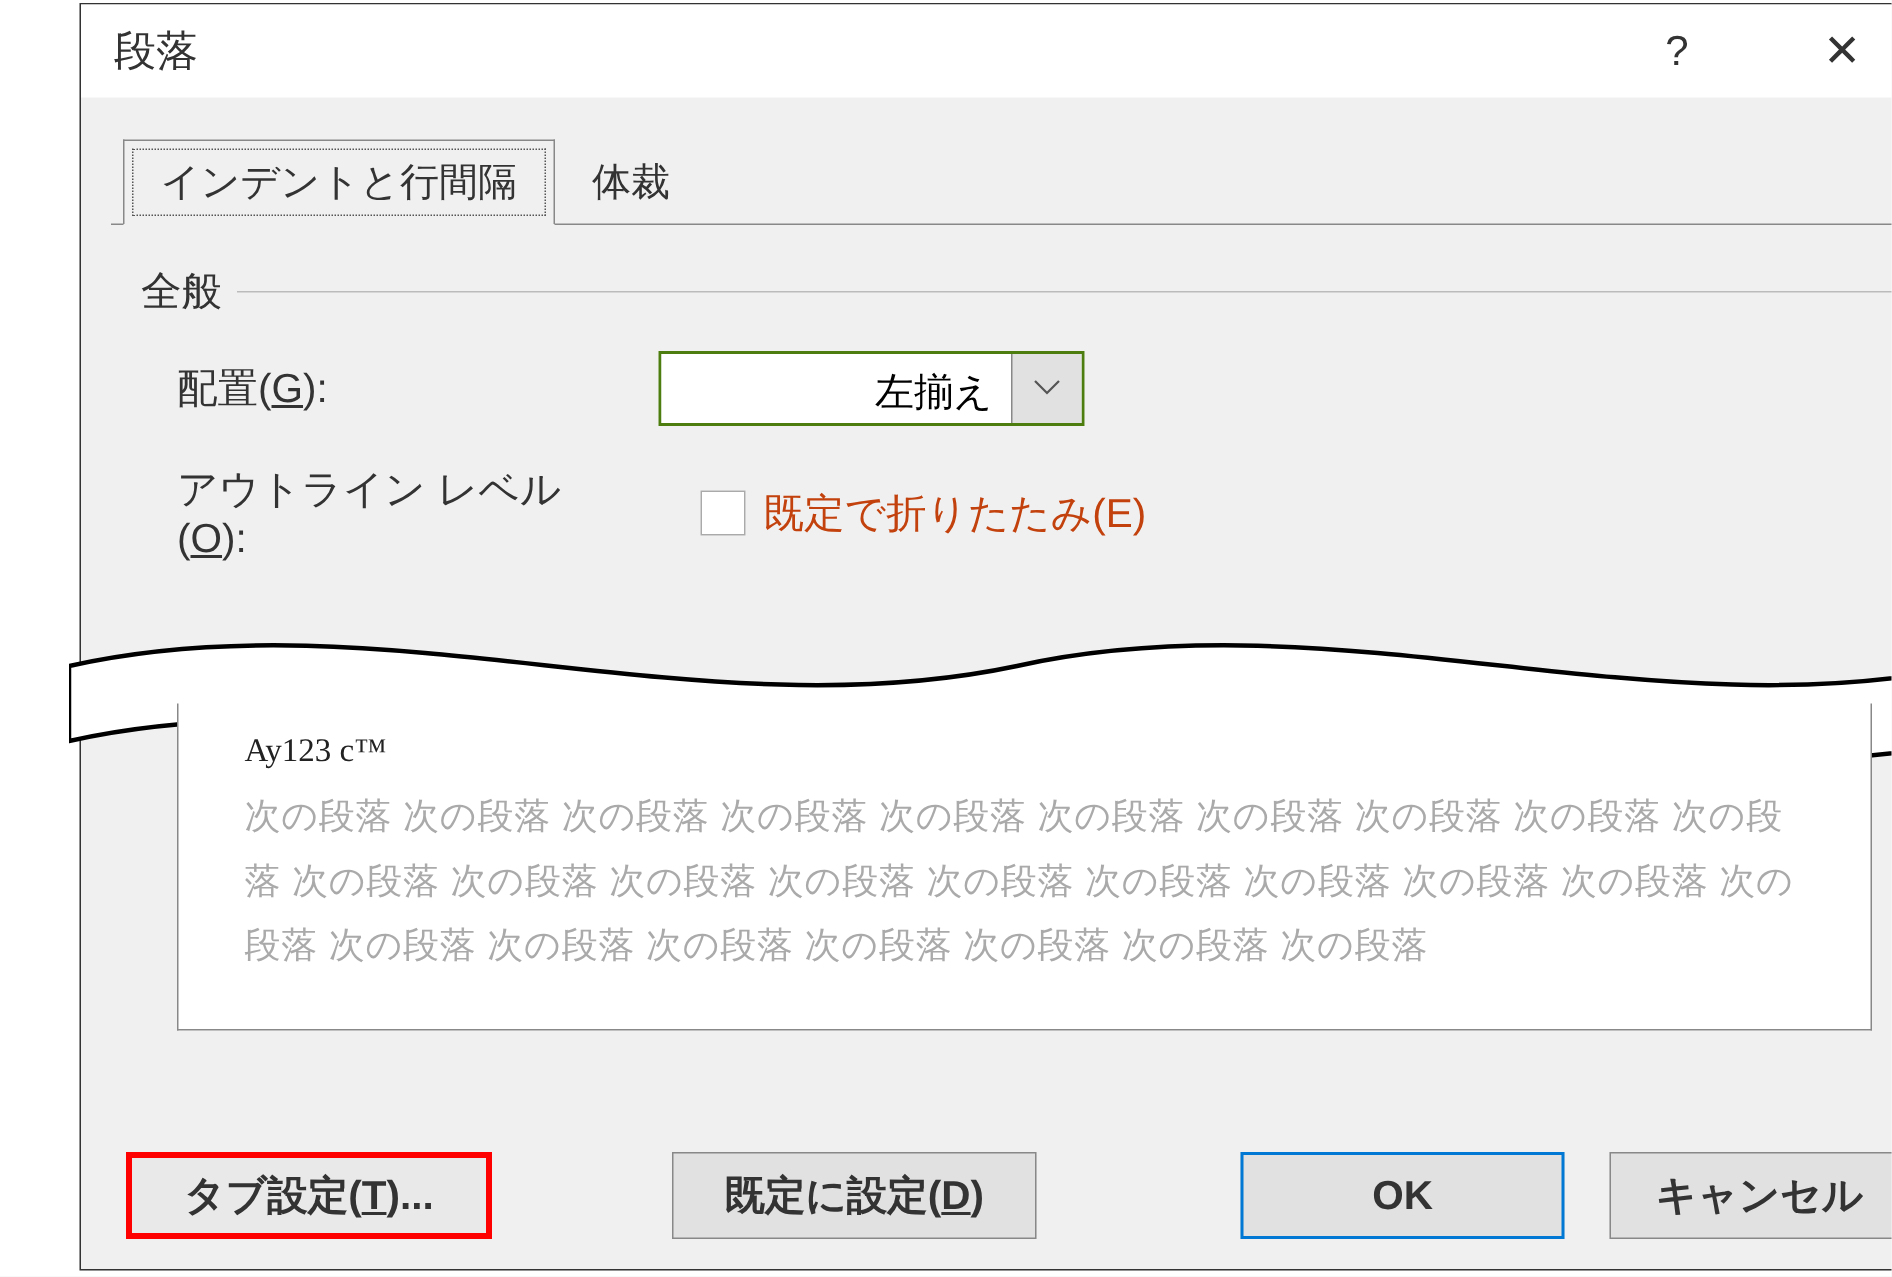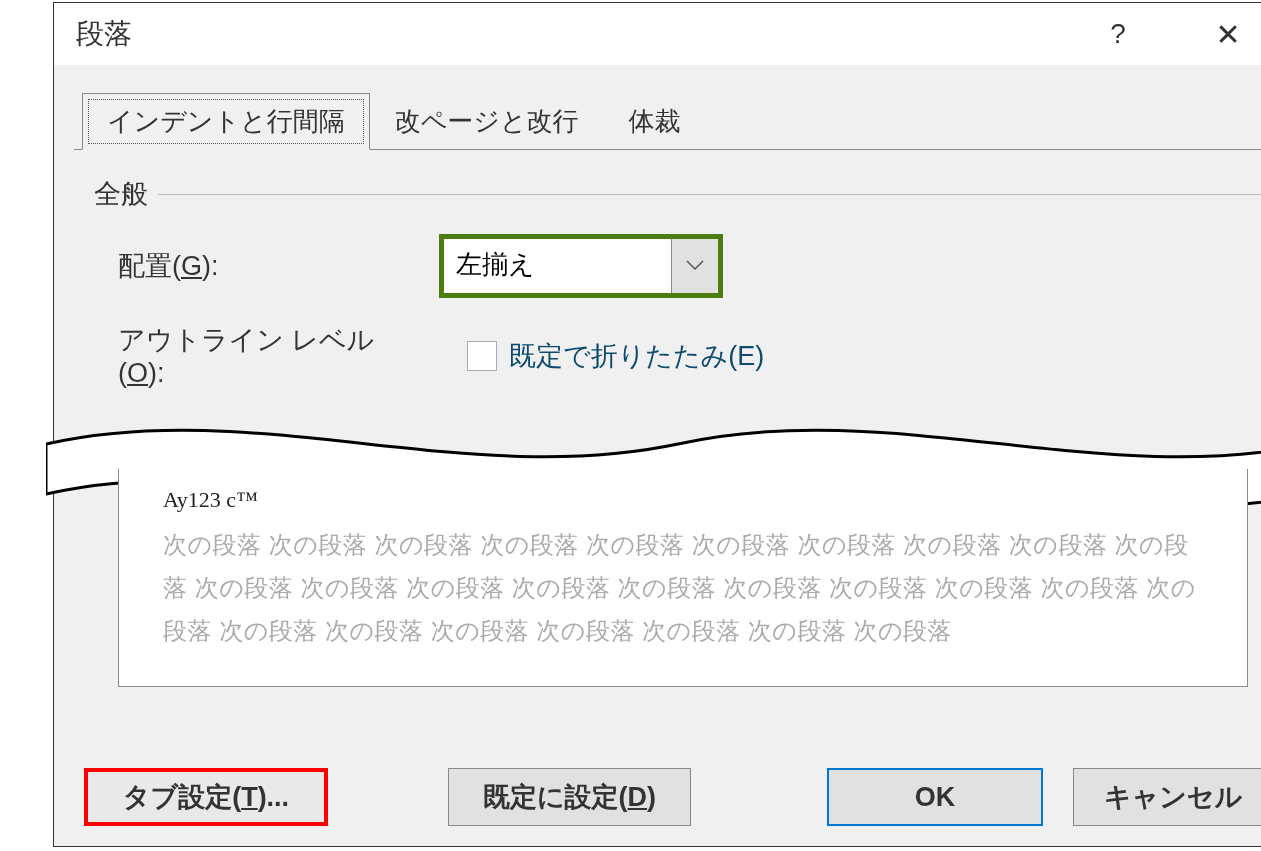--- a/index.html
+++ b/index.html
@@ -98,24 +98,25 @@
   .row .f-label {
     width: 300px;
     font-size: 27px;
     color: #333;
   }
   .u { text-decoration: underline; }
   
   .combo {
     display: flex;
     width: 284px;
-    height: 64px;
-    border: 5px solid #4d7c0f;
-    background: #fff;
-    box-sizing: border-box;
+    height: 50px;
+    border: 2px solid #4d7c0f;
+    background: #fff;
+    box-sizing: border-box;
+    text-align: right;
   }
   .combo .val {
     flex: 1;
     padding: 8px 12px;
     font-size: 26px;
     background: #fff;
   }
   .combo .arrow {
     width: 46px;
     border-left: 1px solid #888;
@@ -124,21 +125,21 @@
     align-items: center;
     justify-content: center;
   }
   .combo .arrow svg { width: 18px; height: 12px; }
   
   .chk {
     display: flex;
     align-items: center;
     margin-left: 28px;
     gap: 12px;
-    color: #0c4a6e;
+    color: #c2410c;
     font-size: 27px;
   }
   .chk .box {
     width: 28px; height: 28px;
     border: 1px solid #aaa;
     background: #fff;
   }
   
   
   .cut {
@@ -211,21 +212,20 @@
 
   <div class="titlebar">
     <span class="title">段落</span>
     <span class="help">?</span>
     <span class="close">✕</span>
   </div>
 
   <div class="body">
     <div class="tabs">
       <div class="tab active">インデントと行間隔</div>
-      <div class="tab inactive">改ページと改行</div>
       <div class="tab inactive">体裁</div>
     </div>
 
     <div class="panel">
       <div class="section-header">
         <span class="label">全般</span>
         <span class="rule"></span>
       </div>
 
       <div class="row">

